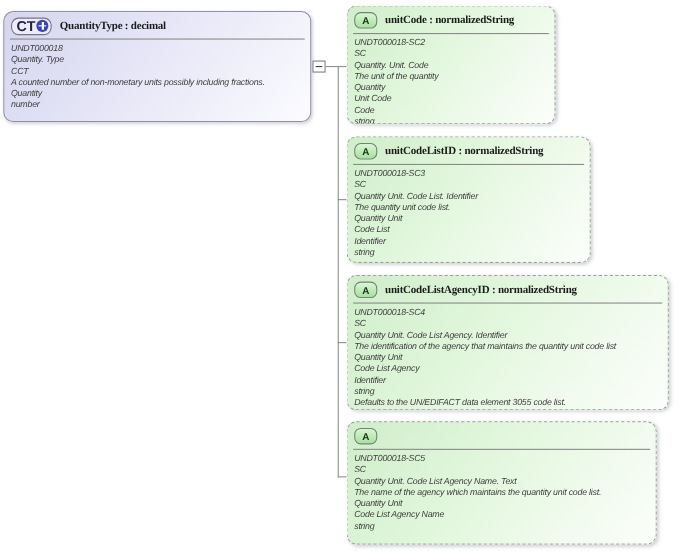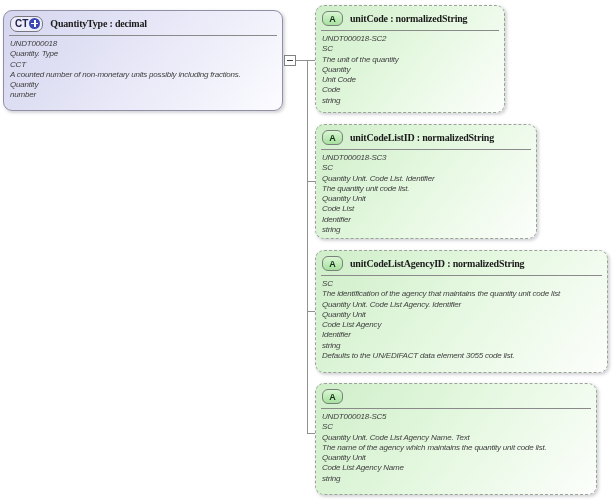--- a/index.html
+++ b/index.html
@@ -27,21 +27,21 @@
   .divider{border-top:1px solid #8a8a8a;margin:1px 5px 0 5px;height:0;}
   .box-body{padding:3px 6px 0 6px;}
   .bodyline{
     font-style:italic;font-size:8px;line-height:10.3px;letter-spacing:-0.2px;
     color:#3f3f3f;white-space:nowrap;
   }
   
   .badge-ct{
     display:inline-flex;align-items:center;height:14px;padding:0 2px 0 4px;
     border:1px solid #77777f;border-radius:7px;background:#ececfb;
-    font-size:10px;font-weight:bold;color:#22224a;flex:0 0 auto;justify-content:space-between;
+    font-size:13px;font-weight:bold;color:#22224a;flex:0 0 auto;justify-content:space-between;
   }
   .plus-circle{
     position:relative;width:11px;height:11px;border-radius:50%;
     background:var(--plus-circle,#3a46b4);margin-left:1px;display:inline-block;
   }
   .plus-circle::before,.plus-circle::after{content:"";position:absolute;background:#fff;}
   .plus-circle::before{width:7px;height:1.6px;left:2px;top:4.7px;}
   .plus-circle::after{width:1.6px;height:7px;left:4.7px;top:2px;}
   .badge-a{
     display:inline-flex;align-items:center;justify-content:center;
@@ -101,20 +101,21 @@
 
   <div class="box attr attr-b0">
     <div class="box-header">
       <span class="badge-a">A</span>
       <span class="box-title">unitCode : normalizedString</span>
     </div>
     <div class="divider"></div>
     <div class="box-body">
         <div class="bodyline">UNDT000018-SC2</div>
         <div class="bodyline">SC</div>
+        <div class="bodyline">Quantity. Unit. Code</div>
         <div class="bodyline">The unit of the quantity</div>
         <div class="bodyline">Quantity</div>
         <div class="bodyline">Unit Code</div>
         <div class="bodyline">Code</div>
         <div class="bodyline">string</div>
       </div>
   </div>
 
   <div class="box attr attr-b1">
     <div class="box-header">
@@ -134,23 +135,24 @@
       </div>
   </div>
 
   <div class="box attr attr-b2">
     <div class="box-header">
       <span class="badge-a">A</span>
       <span class="box-title">unitCodeListAgencyID : normalizedString</span>
     </div>
     <div class="divider"></div>
     <div class="box-body">
+        <div class="bodyline">UNDT000018-SC4</div>
         <div class="bodyline">SC</div>
+        <div class="bodyline">Quantity Unit. Code List Agency. Identifier</div>
         <div class="bodyline">The identification of the agency that maintains the quantity unit code list</div>
-        <div class="bodyline">Quantity Unit. Code List Agency. Identifier</div>
         <div class="bodyline">Quantity Unit</div>
         <div class="bodyline">Code List Agency</div>
         <div class="bodyline">Identifier</div>
         <div class="bodyline">string</div>
         <div class="bodyline">Defaults to the UN/EDIFACT data element 3055 code list.</div>
       </div>
   </div>
 
   <div class="box attr attr-b3">
     <div class="box-header">

